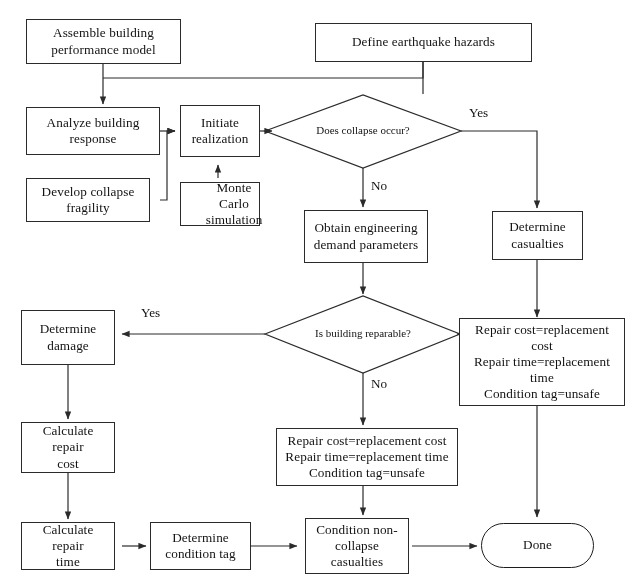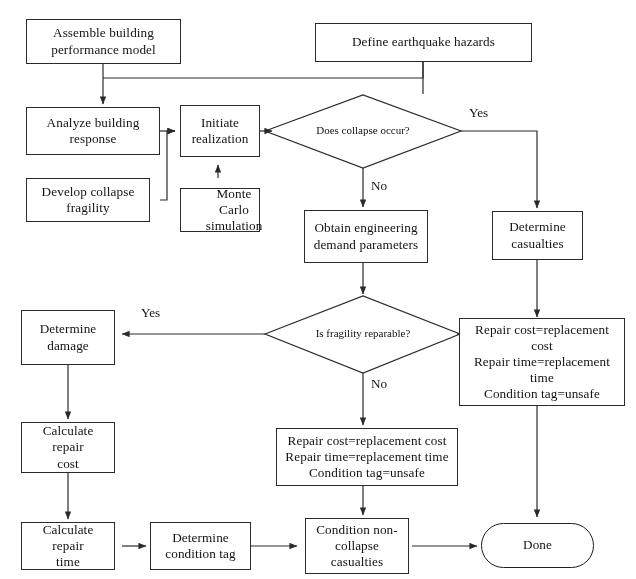--- a/index.html
+++ b/index.html
@@ -151,21 +151,21 @@
   <div class="node box" style="left:180px; top:105px; width:80px; height:52px;">
     <span class="node-text">Initiate
 realization</span>
   </div>
 
   <div class="node box" style="left:26px; top:178px; width:124px; height:44px;">
     <span class="node-text">Develop collapse
 fragility</span>
   </div>
 
-  <div class="node box" style="left:180px; top:188px; width:80px; height:44px;padding-left:28px;">
+  <div class="node box" style="left:180px; top:182px; width:80px; height:44px;padding-left:28px;">
     <span class="node-text">Monte Carlo
 simulation</span>
   </div>
 
   <div class="node box" style="left:304px; top:210px; width:124px; height:53px;">
     <span class="node-text">Obtain engineering
 demand parameters</span>
   </div>
 
   <div class="node box" style="left:492px; top:211px; width:91px; height:49px;">
@@ -215,21 +215,21 @@
 
   <div class="node terminal" style="left:481px; top:523px; width:113px; height:45px;">
     <span class="node-text">Done</span>
   </div>
 
   <div class="diamond-label" style="left:278px; top:119px; width:170px; height:24px;">
     <span>Does collapse occur?</span>
   </div>
 
   <div class="diamond-label" style="left:280px; top:322px; width:166px; height:24px;">
-    <span>Is fragility reparable?</span>
+    <span>Is building reparable?</span>
   </div>
 
   <div class="edge-label" style="left:469px; top:106px;">Yes</div>
 
   <div class="edge-label" style="left:371px; top:179px;">No</div>
 
   <div class="edge-label" style="left:141px; top:306px;">Yes</div>
 
   <div class="edge-label" style="left:371px; top:377px;">No</div>
 

